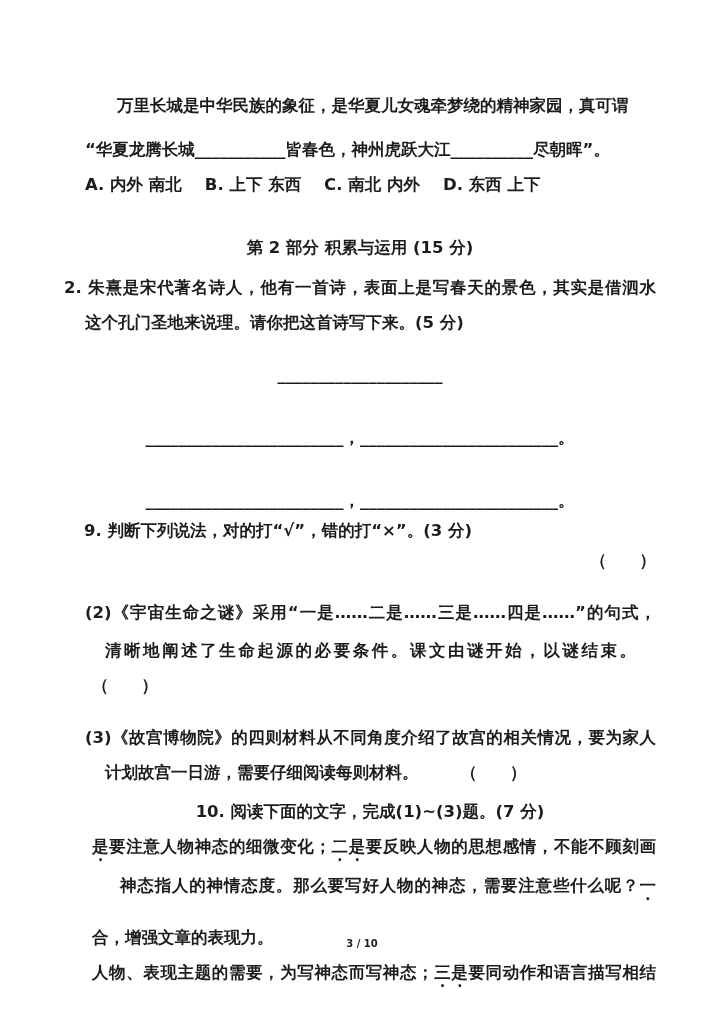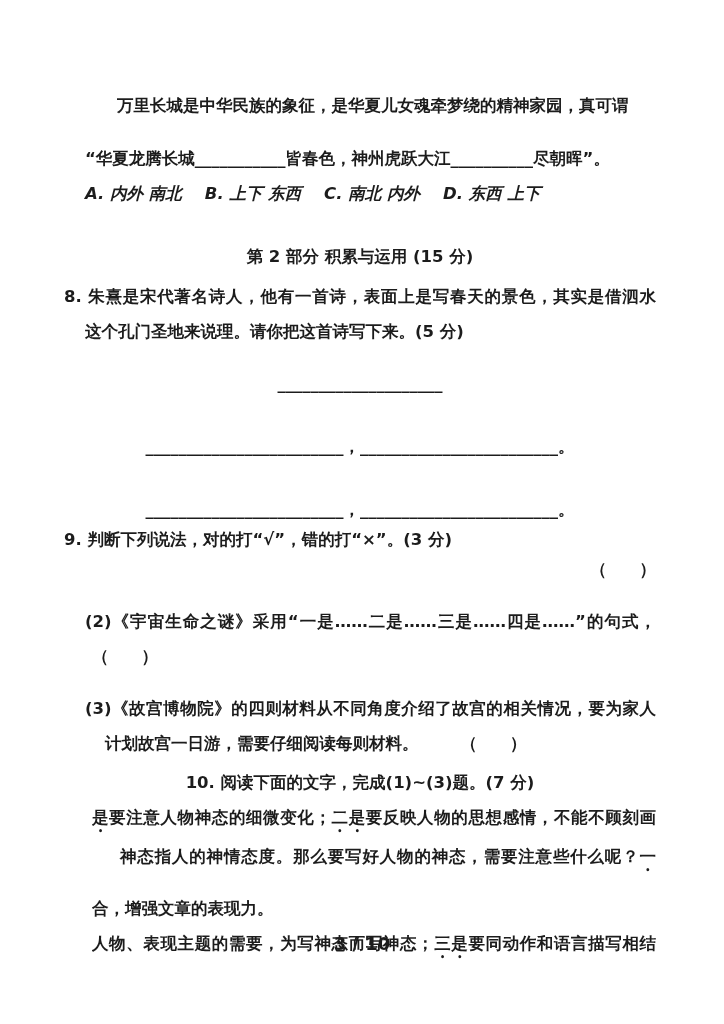--- a/index.html
+++ b/index.html
@@ -22,83 +22,84 @@
     top: 88px;
     left: 64px;
     width: 592px;
   }
   .line {
     font-size: 16.5px;
     line-height: 35px;
     height: 35px;
     white-space: nowrap;
   }
-  .wrapok { white-space: normal; overflow: hidden; }
-  .pre { white-space: pre; font-style: italic; }
+  .wrapok { white-space: normal; overflow: hidden; margin-left: 20px; }
+  .pre { white-space: pre; }
   .center { text-align: center; white-space: normal; margin-top: 28px; }
   .right { text-align: right; }
   .jlast {
     white-space: normal;
     text-align: justify;
     text-align-last: justify;
     text-justify: inter-character;
     overflow: hidden;
   }
   .ind21 { margin-left: 21px; }
   .ind28 { margin-left: 28px; }
   .ind41 { margin-left: 41px; }
   .ind53 { margin-left: 53px; }
   .ti28 { text-indent: 28px; }
   .mr20 { margin-right: 20px; }
   .mt3 { margin-top: 3px; }
   .mt4 { margin-top: 4px; text-align: center; }
   .mt5 { margin-top: 5px; }
   .mt7 { margin-top: 17px; }
-  .mt9 { margin-top: 18px; }
+  .mt9 { margin-top: 9px; }
   .mt17 { margin-top: 17px; }
   .mtn5 { margin-top: -5px; }
   .gap42 { margin-left: 42px; }
   .em {
     -webkit-text-emphasis: filled dot;
     -webkit-text-emphasis-position: under right;
     text-emphasis: filled dot;
     text-emphasis-position: under right;
   }
   .footer {
     position: absolute;
     top: 934px;
     left: 0;
     width: 724px;
     text-align: center;
-    font-size: 18px;
+    font-size: 10px;
     font-weight: 700;
     line-height: 20px;
   }
 </style>
 </head>
 <body>
 
 <div class="page">
   <div class="content">
 
     <div class="line ind53 wrapok">万里长城是中华民族的象征，是华夏儿女魂牵梦绕的精神家园，真可谓</div>
     <div class="line ind21 mt9 wrapok">“华夏龙腾长城___________皆春色，神州虎跃大江__________尽朝晖”。</div>
     <div class="line ind21 pre">A. 内外 南北    B. 上下 东西    C. 南北 内外    D. 东西 上下</div>
 
     <div class="line center">第 2 部分 积累与运用 (15 分)</div>
 
-    <div class="line mt5 jlast">8. 朱熹是宋代著名诗人，他有一首诗，表面上是写春天的景色，其实是借泗水</div>
+    <div class="line mt5 jlast">2. 朱熹是宋代著名诗人，他有一首诗，表面上是写春天的景色，其实是借泗水</div>
     <div class="line ind21 wrapok">这个孔门圣地来说理。请你把这首诗写下来。(5 分)</div>
     <div class="line center mt17">____________________</div>
     <div class="line center">________________________，________________________。</div>
     <div class="line center">________________________，________________________。</div>
 
     <div class="line mtn5 wrapok">9. 判断下列说法，对的打“√”，错的打“×”。(3 分)</div>
     <div class="line right mtn5">（　　）</div>
     <div class="line ind21 mt7 jlast">(2)《宇宙生命之谜》采用“一是……二是……三是……四是……”的句式，</div>
+    <div class="line ind41 mr20 mt3 jlast">清晰地阐述了生命起源的必要条件。课文由谜开始，以谜结束。</div>
     <div class="line ind28">（　　）</div>
     <div class="line ind21 mt7 jlast">(3)《故宫博物院》的四则材料从不同角度介绍了故宫的相关情况，要为家人</div>
     <div class="line ind41">
       <span>计划故宫一日游，需要仔细阅读每则材料。</span><span class="gap42">（　　）</span>
     </div>
 
     <div class="line mt4 wrapok">10. 阅读下面的文字，完成(1)~(3)题。(7 分)</div>
     <div class="line ind28 jlast"><span class="em">是</span><span>要注意人物神态的细微变化；</span><span class="em">二是</span><span>要反映人物的思想感情，不能不顾刻画</span></div>
     <div class="line ind28 ti28 mt4 jlast"><span>神态指人的神情态度。那么要写好人物的神态，需要注意些什么呢？</span><span class="em">一</span></div>
     <div class="line ind28 mt7 wrapok"><span>合，增强文章的表现力。</span></div>

